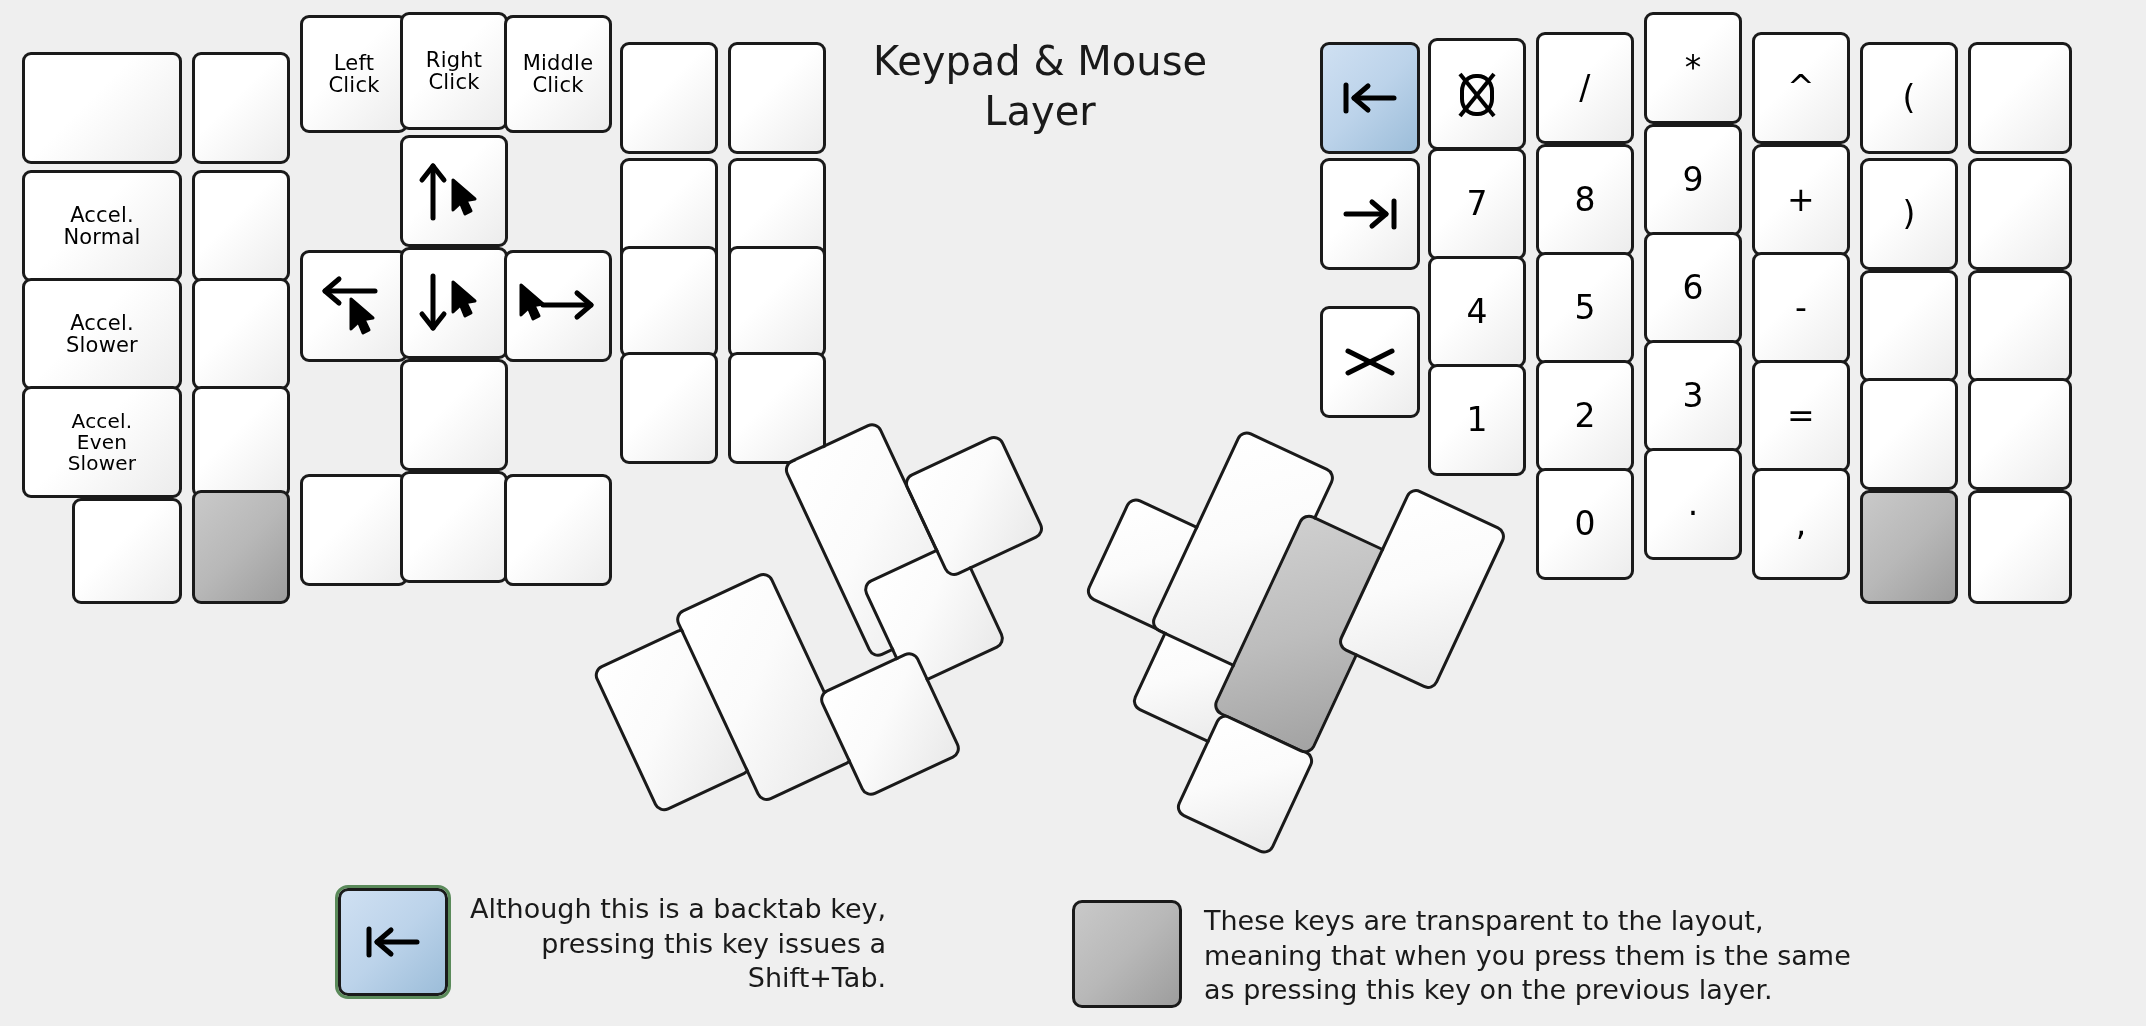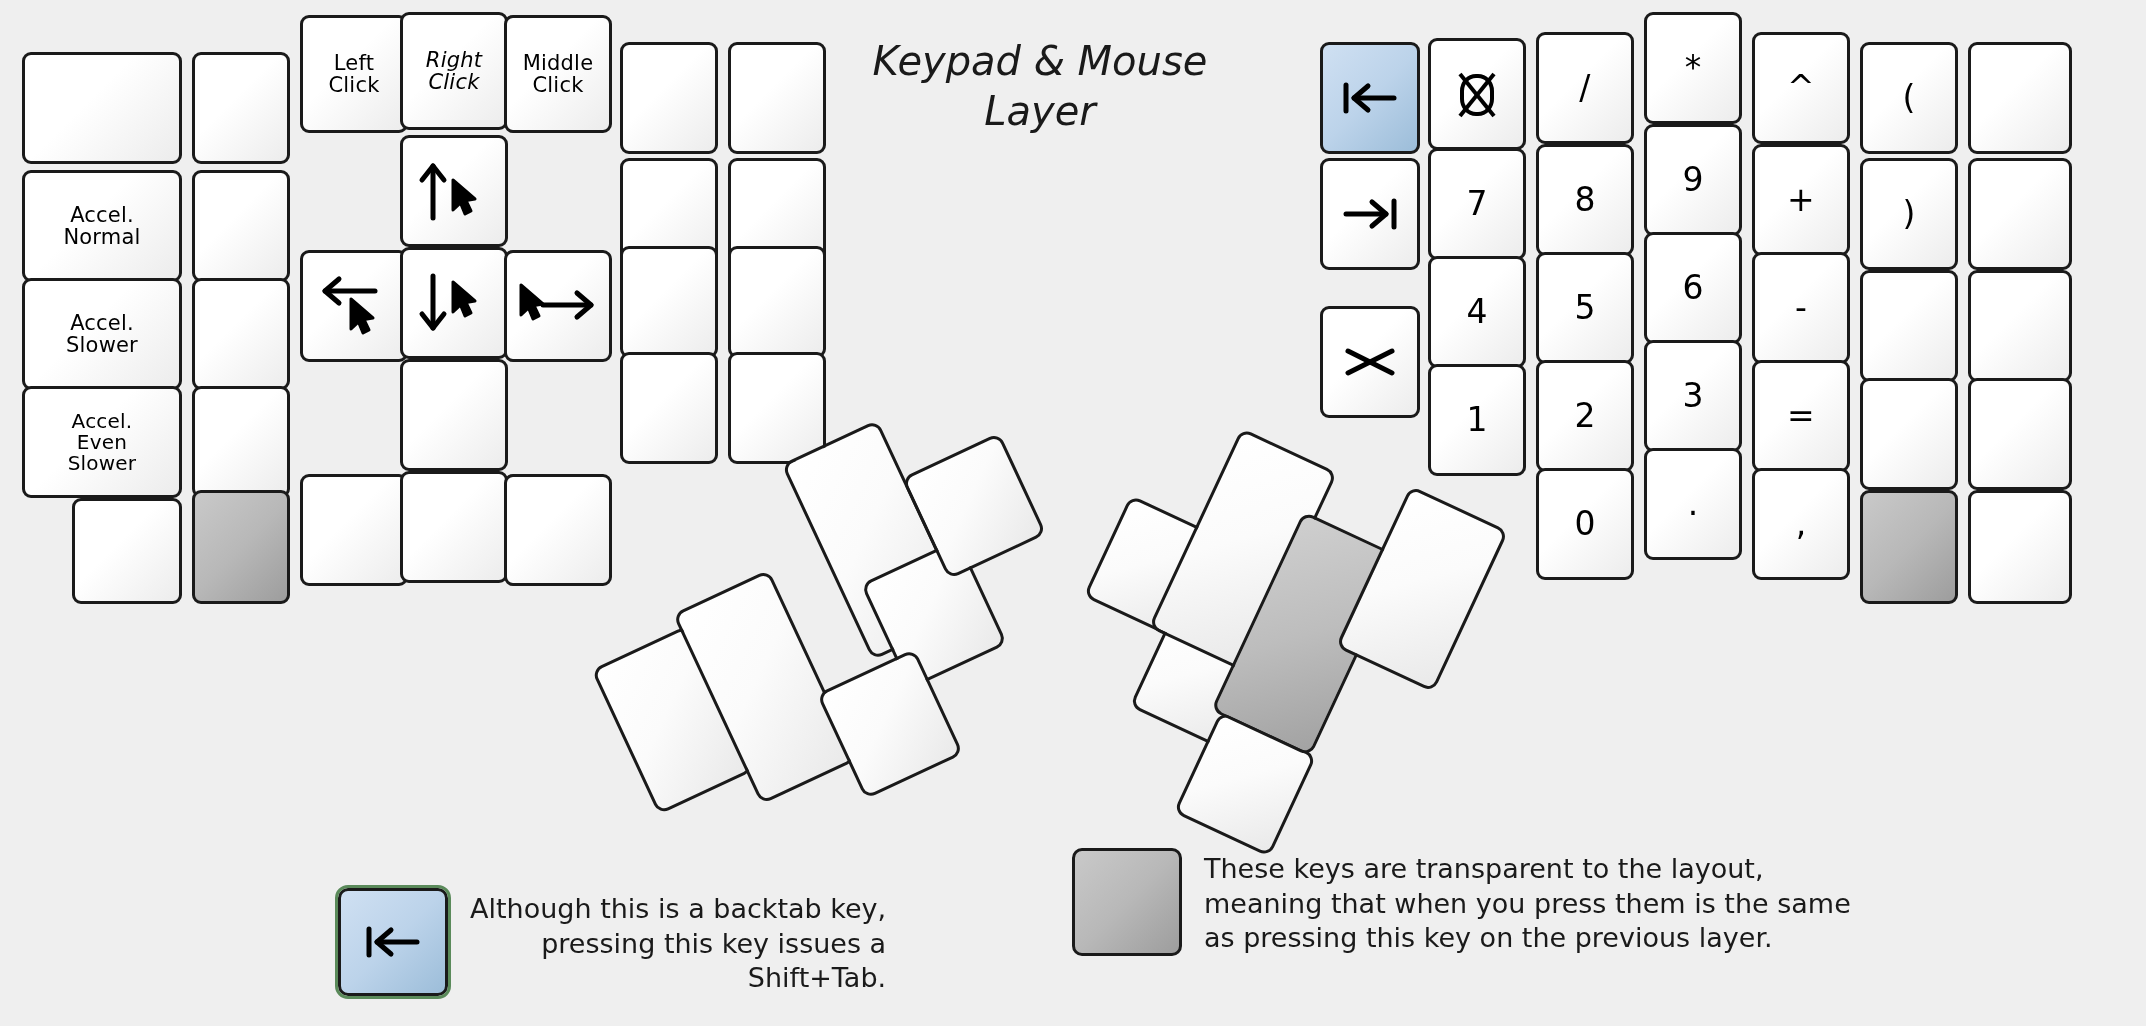--- a/index.html
+++ b/index.html
@@ -79,21 +79,20 @@
   
   #title {
     position: absolute;
     left: 830px;
     top: 36px;
     width: 420px;
     text-align: center;
     font-size: 40px;
     line-height: 1.25;
     color: #1a1a1a;
-    font-style: italic;
   }
 
   
   .legend {
     position: absolute;
     display: flex;
     align-items: flex-start;
   }
   .legend .swatch {
     width: 110px;
@@ -182,21 +181,21 @@
       </g>
       <g transform="translate(38,28)">
         <path d="M0 0 L0 30 L7.5 23 L12 34 L18 31 L13 20.5 L22 19 Z" fill="#000" stroke="#000" stroke-width="3" stroke-linejoin="round"></path>
       </g>
     </svg>
   </div>
   <div class="key" style="left:300px; top:474px; width:108px; height:112px;">
       <span class="lbl"></span>
     </div>
 
-  <div class="key small" style="left:400px; top:12px;  width:108px; height:118px;font-style:italic;">
+  <div class="key small" style="left:400px; top:12px;  width:108px; height:118px;">
       <span class="lbl">Right
 Click</span>
     </div>
   <div class="key" style="left:400px; top:135px; width:108px; height:112px;">
     <svg width="82" height="74" viewBox="0 0 82 74">
       <g stroke="#000" stroke-width="5" fill="none" stroke-linecap="round" stroke-linejoin="round">
         <line x1="20" y1="64" x2="20" y2="12"></line>
         <polyline points="9,26 20,12 31,26"></polyline>
       </g>
       <g transform="translate(40,26)">
@@ -413,20 +412,20 @@
           <line x1="16" y1="17" x2="56" y2="17"></line>
           <polyline points="30,5 16,17 30,29"></polyline>
         </g>
       </svg>
     </div>
     <div class="text">Although this is a backtab key,
 pressing this key issues a
 Shift+Tab.</div>
   </div>
 
-  <div class="legend" style="left:1072px; top:848px;">
+  <div class="legend" style="left:1072px; top:900px;">
     <div class="swatch grey"></div>
     <div class="text">These keys are transparent to the layout,
 meaning that when you press them is the same
 as pressing this key on the previous layer.</div>
   </div>
 
 </div>
 
 </body></html>

